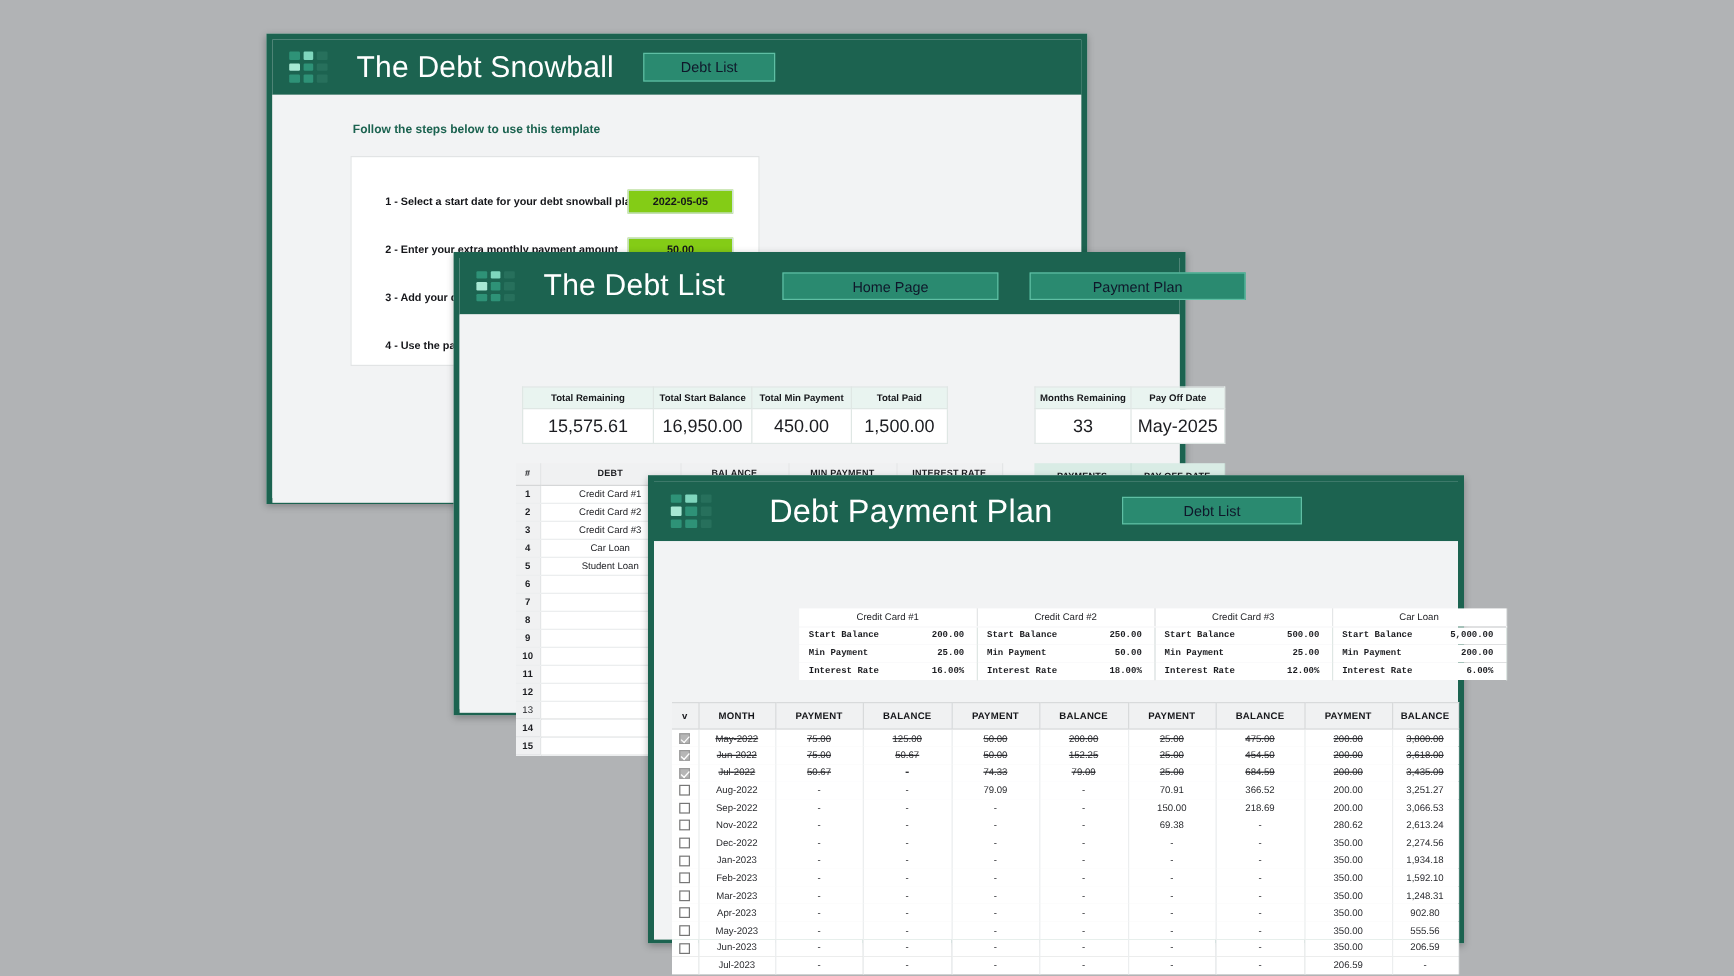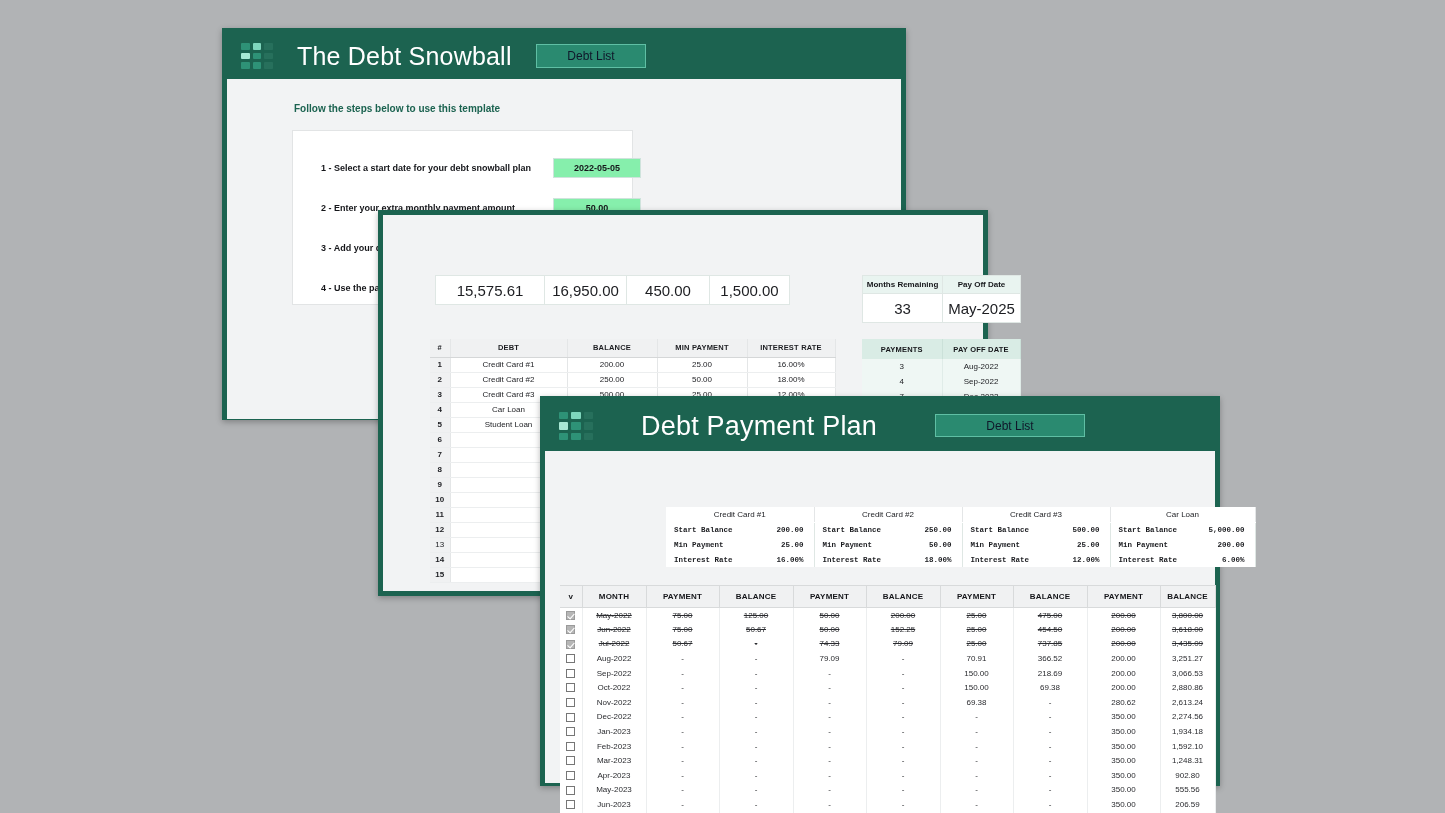--- a/index.html
+++ b/index.html
@@ -81,23 +81,23 @@
     height: 26px;
     display: flex;
     align-items: center;
   }
   .step-label {
     font-size: 9px; font-weight: bold; color: #15161a;
     margin-left: 28px; white-space: nowrap;
   }
   .step-input {
     position: absolute;
-    left: 260px;
+    left: 230px;
     width: 88px; height: 20px;
-    background: #86efac;
+    background: #84cc16;
     border: 1px solid #cfe3dc;
     display: flex; align-items: center; justify-content: center;
     font-size: 9px; font-weight: bold; color: #15161a;
     cursor: text;
   }
 
   
   table.sheet { border-collapse: collapse; table-layout: fixed; }
   table.sheet td, table.sheet th {
     font-size: 8px;
@@ -259,31 +259,53 @@
       </div>
       <div class="step-row" style="top:144px;">
         <span class="step-label">4 - Use the pay</span>
       </div>
     </div>
   </div>
 </div>
 
 <div class="window" id="w-debtlist" style="left:378px; top:210px; width:610px; height:386px;">
 
+  <div class="titlebar" style="height:47px;">
+    <div class="logo" style="width:32px;height:26px;">
+      <i class="l1"></i>
+        <i class="l2"></i>
+        <i class="l3"></i>
+      <i class="l4"></i>
+        <i class="l1"></i>
+        <i class="l3"></i>
+      <i class="l1"></i>
+        <i class="l1"></i>
+        <i class="l3"></i>
+    </div>
+    <div class="wtitle" style="font-size:25px; margin-left:24px;">The Debt List</div>
+    <div class="navbtn" style="position:absolute; left:269px; top:12px; width:180px; height:23px; font-size:12px;">Home Page</div>
+    <div class="navbtn" style="position:absolute; left:475px; top:12px; width:180px; height:23px; font-size:12px;">Payment Plan</div>
+  </div>
 
   <div class="wbody" style="height:332px;">
 
     <table class="sumtable" style="position:absolute; left:52px; top:60px; width:354px;">
       <colgroup>
           <col style="width:109px">
           <col style="width:82px">
           <col style="width:83px">
           <col style="width:80px">
         </colgroup>
       <tbody>
+          <tr>
+        <th>Total Remaining</th>
+        <th>Total Start Balance</th>
+        <th>Total Min Payment</th>
+        <th>Total Paid</th>
+      </tr>
       <tr>
         <td>15,575.61</td>
         <td>16,950.00</td>
         <td>450.00</td>
         <td>1,500.00</td>
       </tr>
     </tbody>
       </table>
 
     <table class="sumtable" style="position:absolute; left:479px; top:60px; width:158px;">
@@ -635,21 +657,21 @@
           </tr>
           <tr class="paid">
             <td style="text-decoration:none;background:#fff;">
              <span class="chk on"></span></td>
             <td class="month">Jul-2022</td>
             <td>50.67</td>
             <td>-</td>
             <td>74.33</td>
             <td>79.09</td>
             <td>25.00</td>
-            <td>737.85</td>
+            <td>684.59</td>
             <td>200.00</td>
             <td>3,435.09</td>
           </tr>
           <tr class="">
             <td style="text-decoration:none;background:#fff;">
              <span class="chk "></span></td>
             <td class="month">Aug-2022</td>
             <td>-</td>
             <td>-</td>
             <td>79.09</td>
@@ -668,33 +690,20 @@
             <td>-</td>
             <td>-</td>
             <td>150.00</td>
             <td>218.69</td>
             <td>200.00</td>
             <td>3,066.53</td>
           </tr>
           <tr class="">
             <td style="text-decoration:none;background:#fff;">
              <span class="chk "></span></td>
-            <td class="month">Oct-2022</td>
-            <td>-</td>
-            <td>-</td>
-            <td>-</td>
-            <td>-</td>
-            <td>150.00</td>
-            <td>69.38</td>
-            <td>200.00</td>
-            <td>2,880.86</td>
-          </tr>
-          <tr class="">
-            <td style="text-decoration:none;background:#fff;">
-             <span class="chk "></span></td>
             <td class="month">Nov-2022</td>
             <td>-</td>
             <td>-</td>
             <td>-</td>
             <td>-</td>
             <td>69.38</td>
             <td>-</td>
             <td>280.62</td>
             <td>2,613.24</td>
           </tr>

